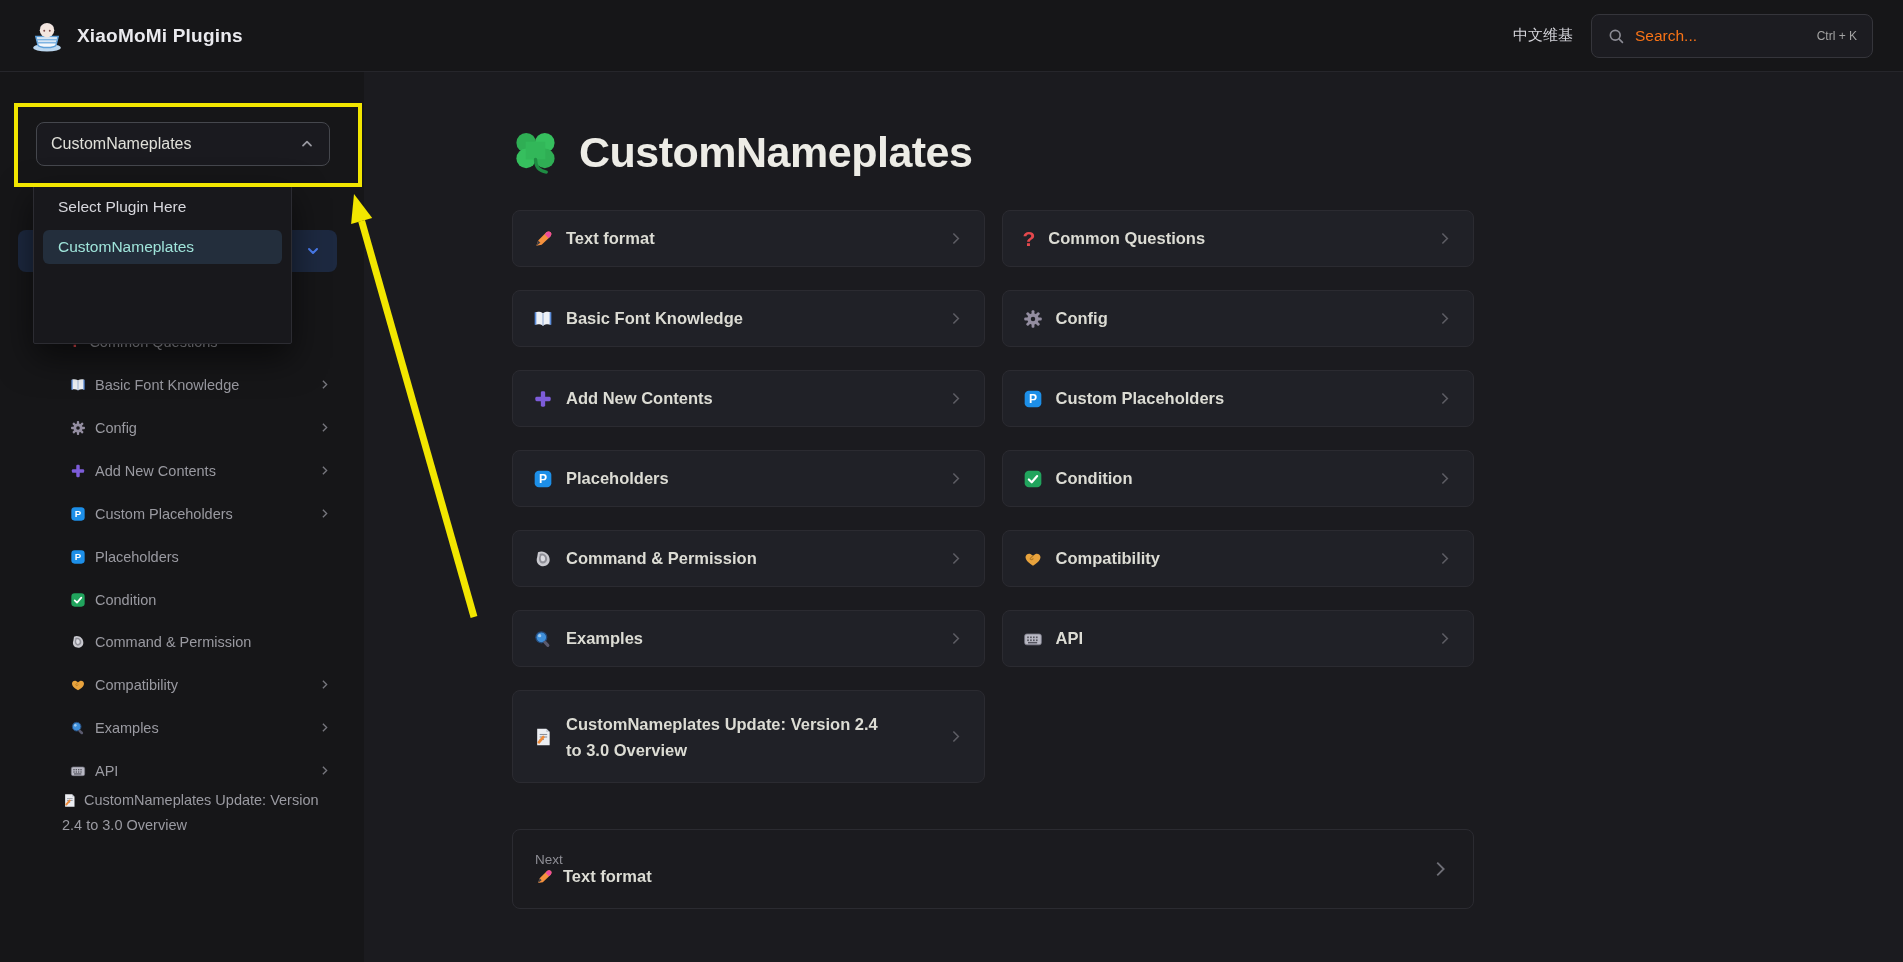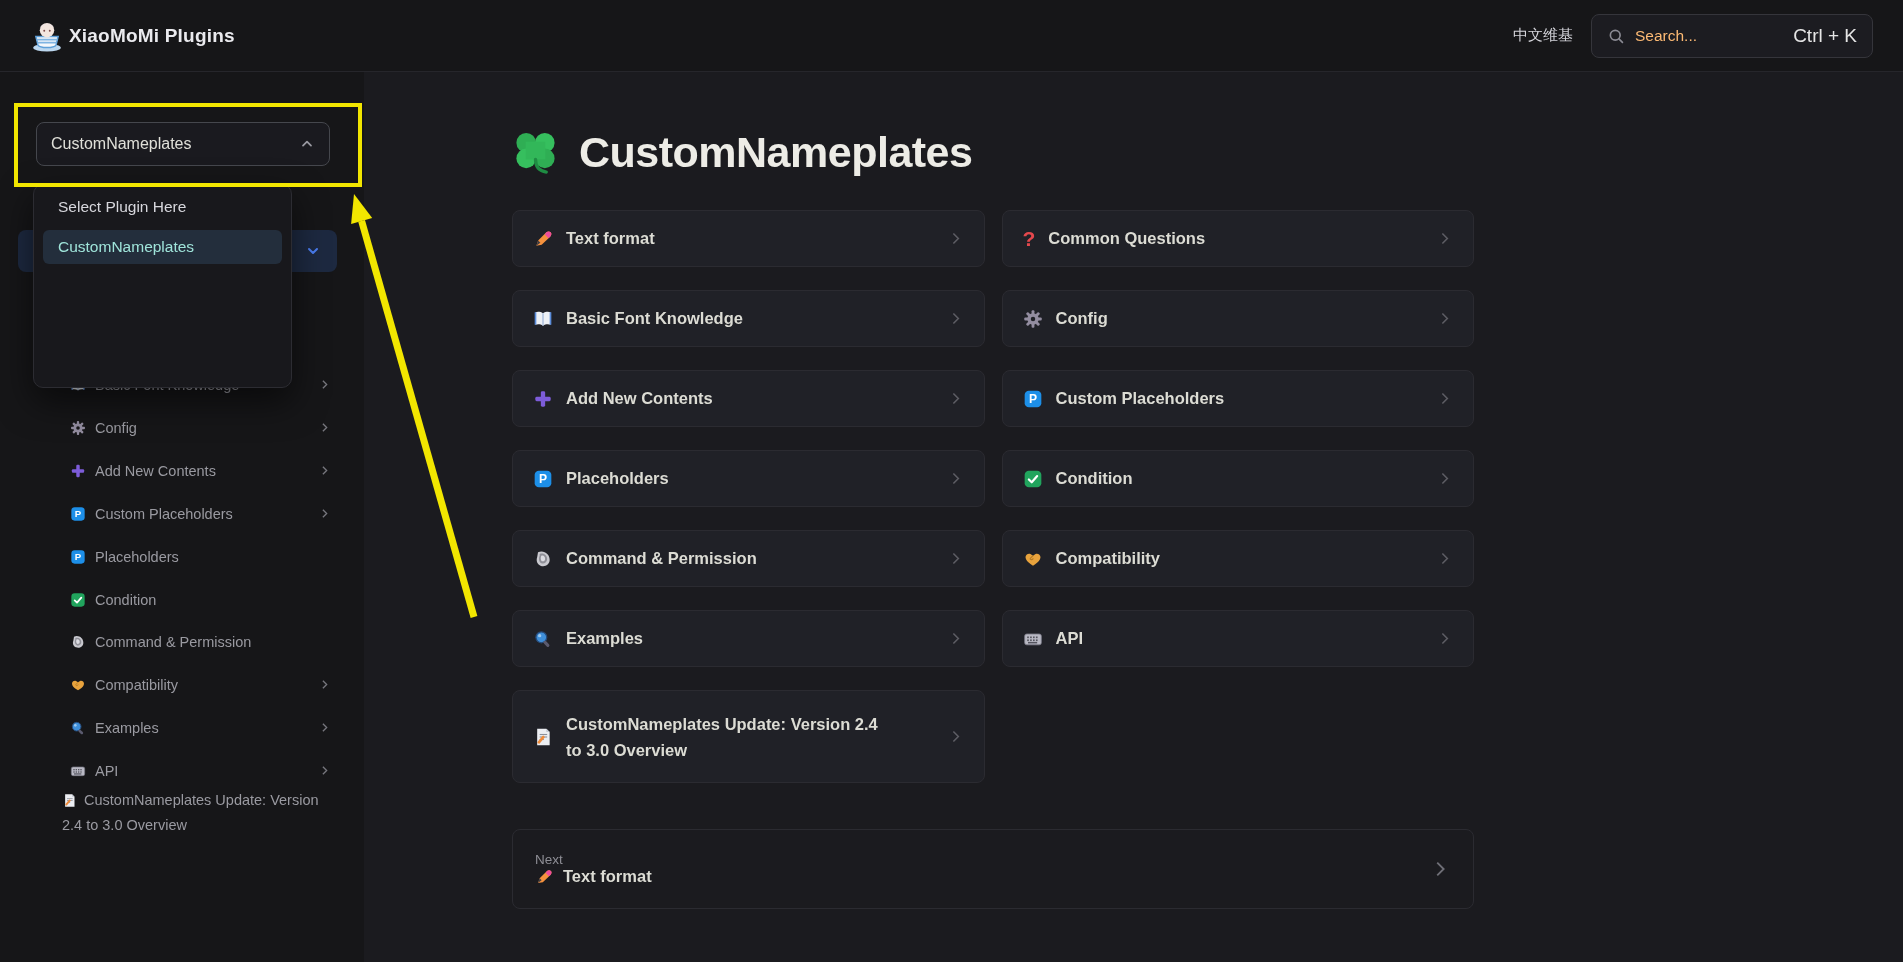--- a/index.html
+++ b/index.html
@@ -8,51 +8,51 @@
     position:relative; overflow:hidden;
     background:#1b1b1f; color:#dfdfd6;
     font-family:"Liberation Sans", sans-serif;
   }
   
   .header {
     position:absolute; top:0; left:0; width:1903px; height:72px;
     background:#161618; border-bottom:1px solid #26262b;
     display:flex; align-items:center; padding:0 30px; z-index:30;
   }
-  .brand { display:flex; align-items:center; gap:5px; cursor:pointer; }
+  .brand { display:flex; align-items:center; gap:13px; cursor:pointer; }
   .brand-title { font-size:19px; font-weight:700; color:#eaeaee; letter-spacing:.2px; }
   .header-spacer { flex:1; }
   .lang-link { font-size:15px; font-weight:500; color:#d5d5db; margin-right:18px; cursor:pointer; }
   .search-btn {
     width:282px; height:44px; border-radius:8px;
     background:#1c1c21; border:1px solid #35353b;
     display:flex; align-items:center; padding:0 15px; gap:10px; cursor:pointer;
   }
-  .search-placeholder { font-size:15.5px; color:#fdba74; }
-  .search-shortcut { margin-left:auto; font-size:19px; color:#e5e5e5; }
+  .search-placeholder { font-size:15.5px; color:#f97316; }
+  .search-shortcut { margin-left:auto; font-size:12px; color:#a3a3a3; }
   
   .sidebar {
     position:absolute; top:72px; left:0; bottom:0; width:364px;
     background:#161618; z-index:5;
   }
   .plugin-select {
     position:absolute; left:36px; top:50px; width:294px; height:44px;
     border:1px solid #45474d; border-radius:8px; background:#1a1a1f;
     display:flex; align-items:center; padding:0 14px; cursor:pointer; z-index:12;
   }
   .plugin-select-value { font-size:16px; color:#e0e0d9; }
   .plugin-select .chev-up { margin-left:auto; }
   .group-row {
     position:absolute; left:18px; top:158px; width:319px; height:42px;
     background:#1d2940; border-radius:8px; cursor:pointer; z-index:2;
   }
   .group-row .chev-dn { position:absolute; right:16px; top:13px; }
   .dropdown {
-    position:absolute; left:33px; top:112px; width:259px; height:204px;
-    background:#18181c; border:1px solid #2c2c32; border-radius:10px;
+    position:absolute; left:33px; top:112px; width:259px; height:160px;
+    background:#18181c; border:1px solid #2c2c32; border-radius:2px;
     box-shadow:0 14px 34px rgba(0,0,0,.55); z-index:20; padding:2px 0;
   }
   .opt {
     height:40px; display:flex; align-items:center; padding:0 24px;
     font-size:15.5px; color:#d7d7dd; cursor:pointer;
   }
   .opt.active {
     margin:3px 9px; height:34px; padding:0 15px;
     background:#232e3c; border-radius:6px; color:#9fe4da;
   }

